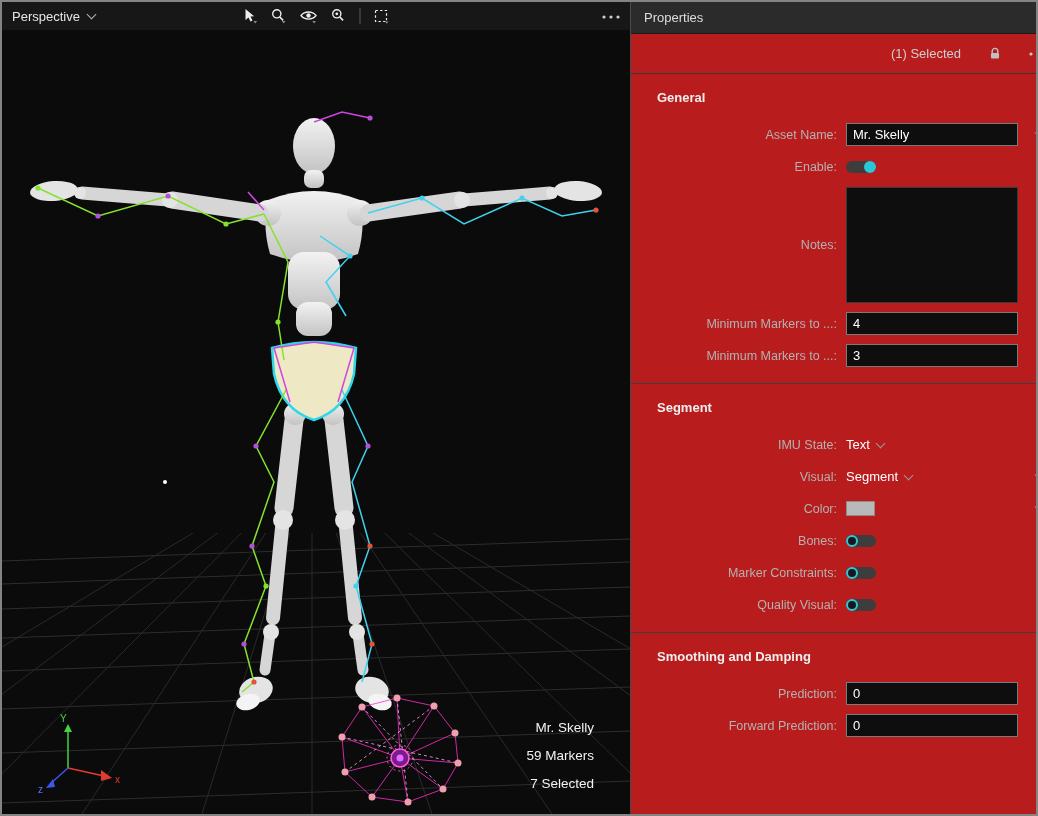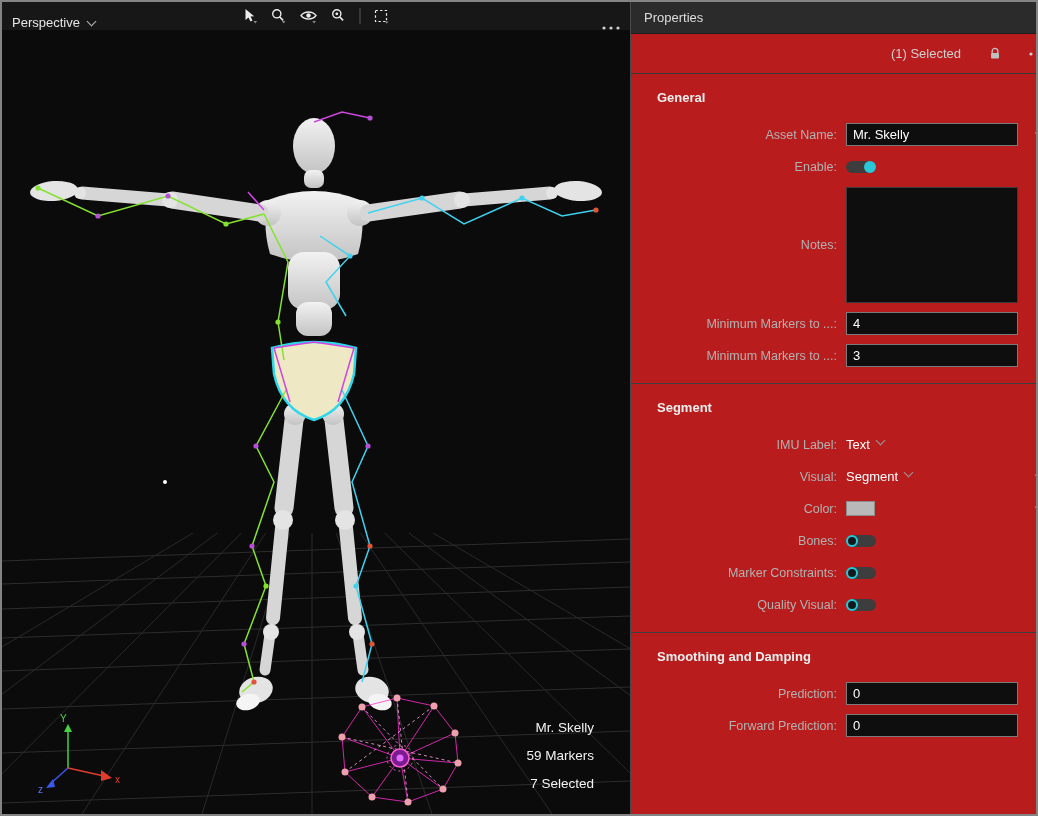--- a/index.html
+++ b/index.html
@@ -1,20 +1,20 @@
 <!DOCTYPE html>
 <html><head>
 <meta charset="utf-8">
 <style>
   html,body{margin:0;padding:0;background:#3c3c3c;font-family:"Liberation Sans","DejaVu Sans",sans-serif;}
   .frame{width:1038px;height:816px;box-sizing:border-box;border:2px solid #848484;display:flex;background:#101010;overflow:hidden;position:relative;}
 
   
   .viewport{width:628px;height:812px;position:relative;background:#0b0b0b;flex:none;overflow:hidden;}
-  .vp-toolbar{position:absolute;top:0;left:0;right:0;height:28px;background:#171717;display:flex;align-items:flex-end;padding:0 10px;box-sizing:border-box;z-index:3;}
+  .vp-toolbar{position:absolute;top:0;left:0;right:0;height:28px;background:#171717;display:flex;align-items:center;padding:0 10px;box-sizing:border-box;z-index:3;}
   .vp-cam{color:#e6e6e6;font-size:13px;display:flex;align-items:center;cursor:default;}
   .chev{width:6px;height:6px;border-right:1.6px solid #b5b5b5;border-bottom:1.6px solid #b5b5b5;transform:rotate(45deg);display:inline-block;margin-left:8px;margin-bottom:3px;}
   .vp-tools{position:absolute;left:50%;top:0;height:28px;transform:translateX(-50%);display:flex;align-items:center;gap:13px;}
   .tool{display:inline-flex;align-items:center;line-height:0;cursor:pointer;}
   .tdiv{width:1px;height:16px;background:#5a5a5a;display:inline-block;}
   .vp-more{margin-left:auto;line-height:0;cursor:pointer;}
   .scene{position:absolute;top:28px;left:0;}
   .vp-stats{position:absolute;right:36px;bottom:16px;text-align:right;color:#f2f2f2;font-size:13.5px;line-height:28px;z-index:2;}
 
   
@@ -23,21 +23,21 @@
   .pp-close{margin-left:auto;line-height:0;cursor:pointer;}
   .pp-sub{height:39px;display:flex;align-items:center;justify-content:flex-end;gap:28px;padding:0 17px;border-bottom:1px solid #383838;color:#cfcfcf;font-size:13px;flex:none;}
   .pp-body{flex:1;overflow:hidden;}
   .section-title{color:#efefef;font-weight:bold;font-size:13px;margin:16px 0 18px 26px;}
   .sep{border-top:1px solid #3e3e3e;margin-top:16px;}
   .row{display:flex;align-items:center;margin:9px 0;position:relative;padding-right:46px;min-height:23px;}
   .lbl{width:215px;flex:none;text-align:right;padding-right:9px;color:#b2b2b2;white-space:nowrap;overflow:hidden;box-sizing:border-box;}
   .inp{width:172px;height:23px;background:#0e0e0e;border:1px solid #7a7a7a;color:#fff;font-size:13px;padding:0 6px;box-sizing:border-box;font-family:inherit;}
   textarea.notes{width:172px;height:116px;background:#0e0e0e;border:1px solid #3a3a3a;resize:none;color:#fff;font-family:inherit;box-sizing:border-box;}
   .value{color:#fff;font-size:13px;}
-  .dd{display:inline-flex;align-items:flex-start;cursor:pointer;}
+  .dd{display:inline-flex;align-items:center;cursor:pointer;}
   .dd .chev{margin-left:7px;border-color:#9a9a9a;}
   .reset{position:absolute;right:16px;top:50%;transform:translateY(-50%);cursor:pointer;line-height:0;}
   .swatch{width:27px;height:13px;border:1px solid #8c8c8c;display:inline-block;}
   
   .toggle{width:30px;height:12px;border-radius:6px;background:#3d3d3d;display:inline-block;position:relative;cursor:pointer;flex:none;}
   .toggle .knob{position:absolute;left:0;top:0;width:12px;height:12px;border-radius:50%;background:#121a1c;border:2px solid #2bc7d8;box-sizing:border-box;}
   .toggle.on .knob{left:auto;right:0;background:#2bc7d8;border-color:#2bc7d8;}
 </style>
 </head>
 <body>
@@ -347,21 +347,21 @@
         <span class="lbl">Minimum Markers to ...:</span>
         <input class="inp" value="3" style="">
       </div>
 
       <div class="sep"></div>
 
       <div class="section-title">Segment</div>
 
 
       <div class="row">
-        <span class="lbl">IMU Label:</span>
+        <span class="lbl">IMU State:</span>
         <span class="dd">
           <span class="value">Text</span>
           <span class="chev"></span>
         </span>
       </div>
 
       <div class="row">
         <span class="lbl">Visual:</span>
         <span class="dd">
           <span class="value">Segment</span>

